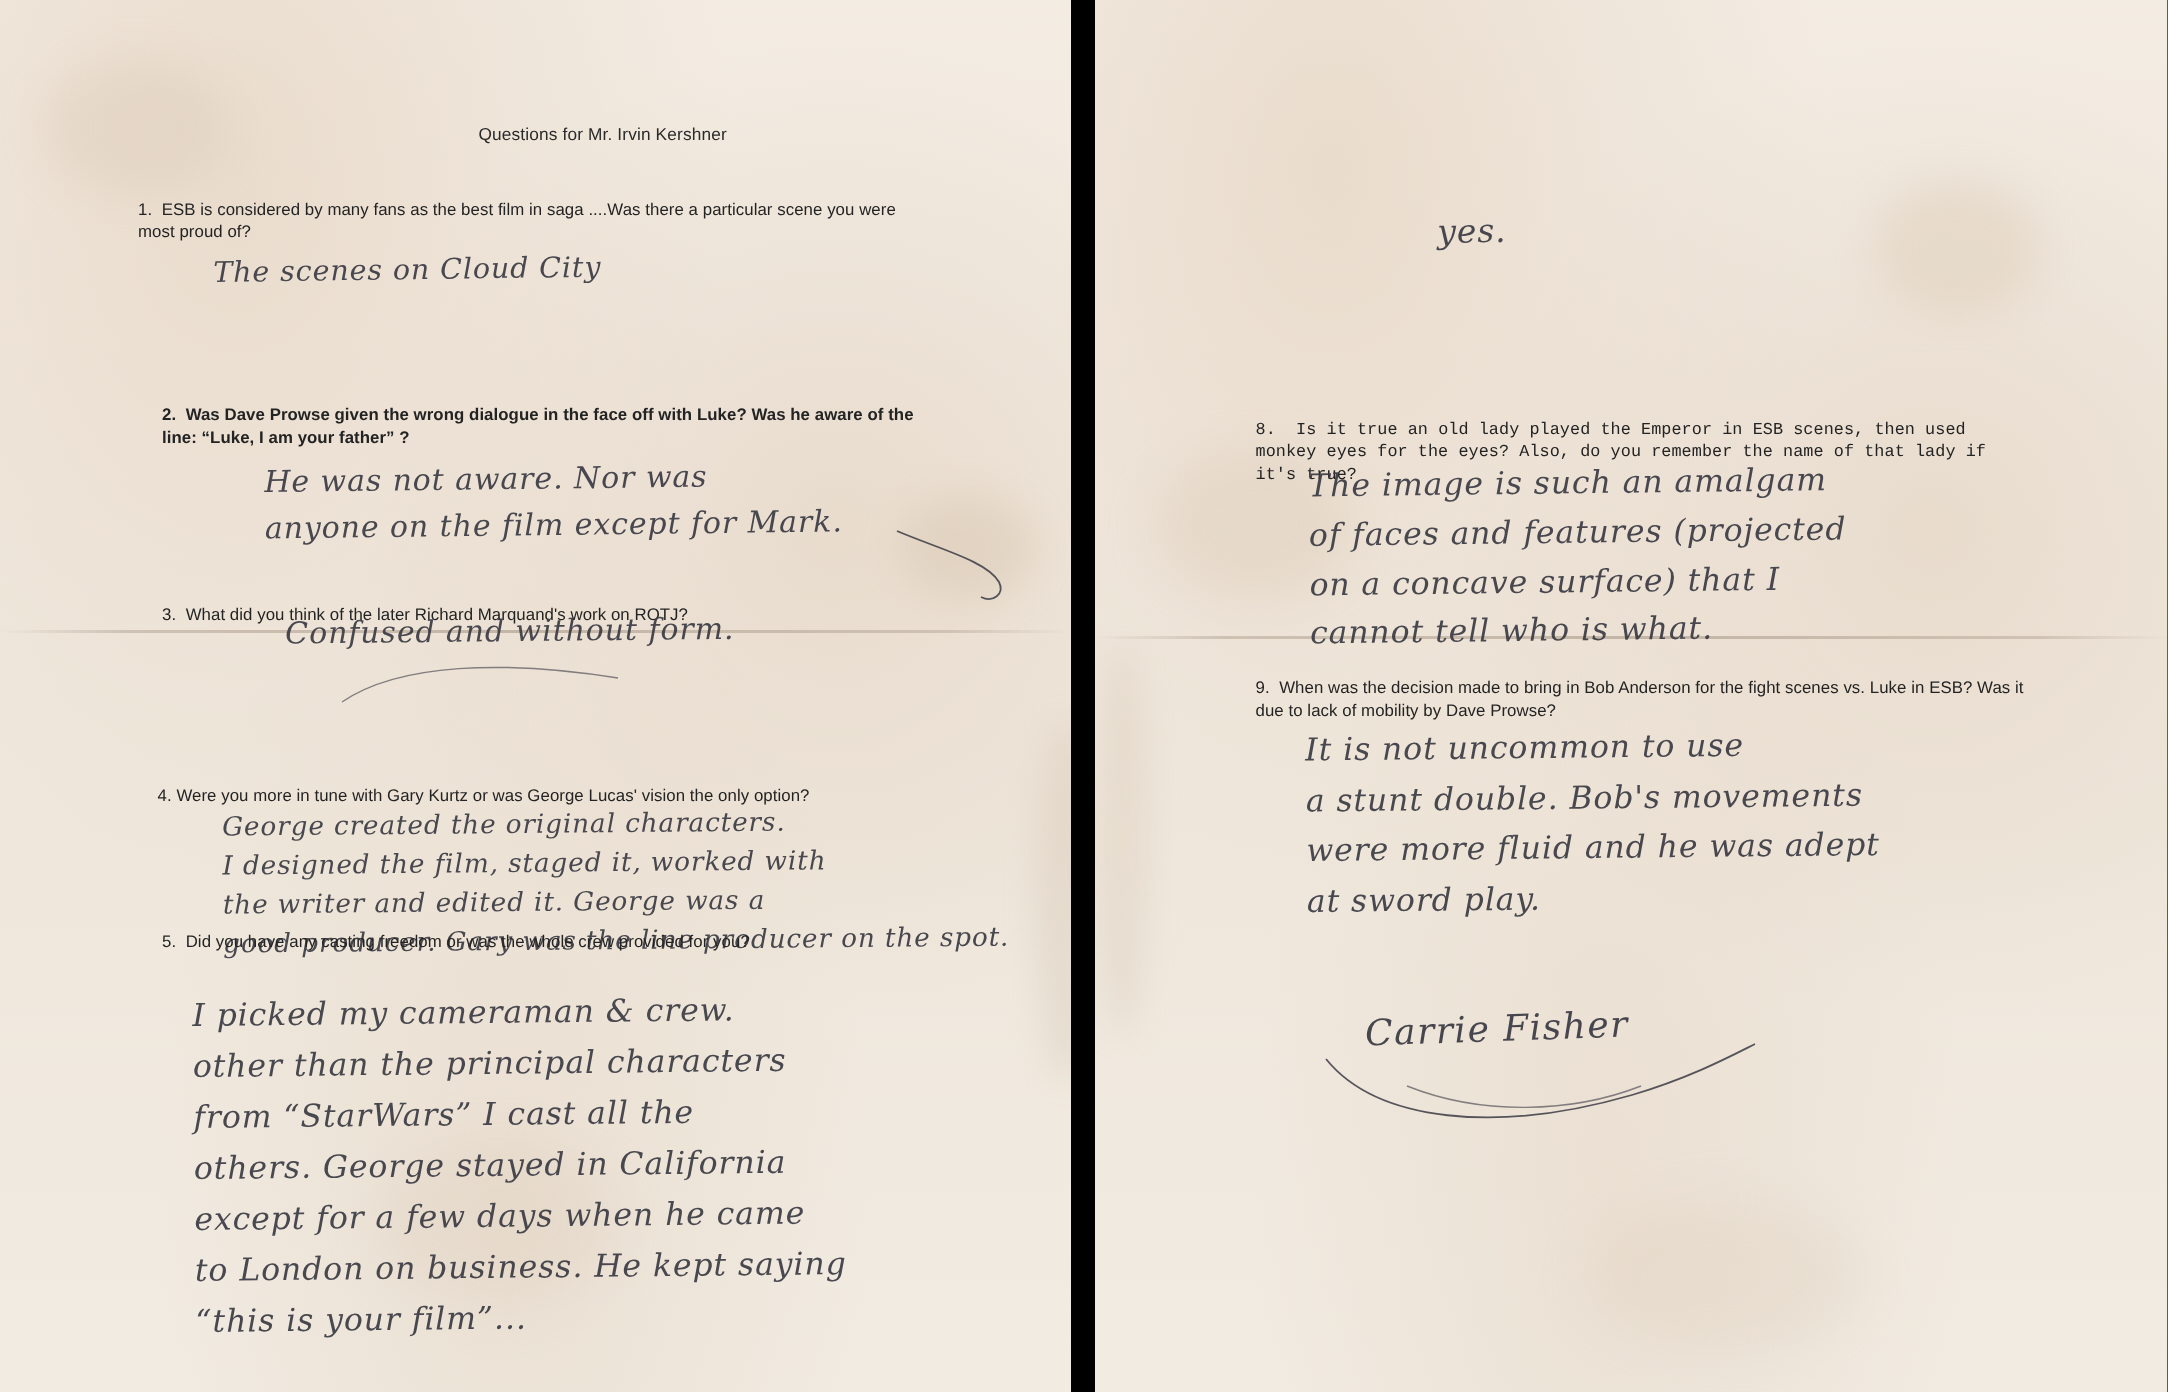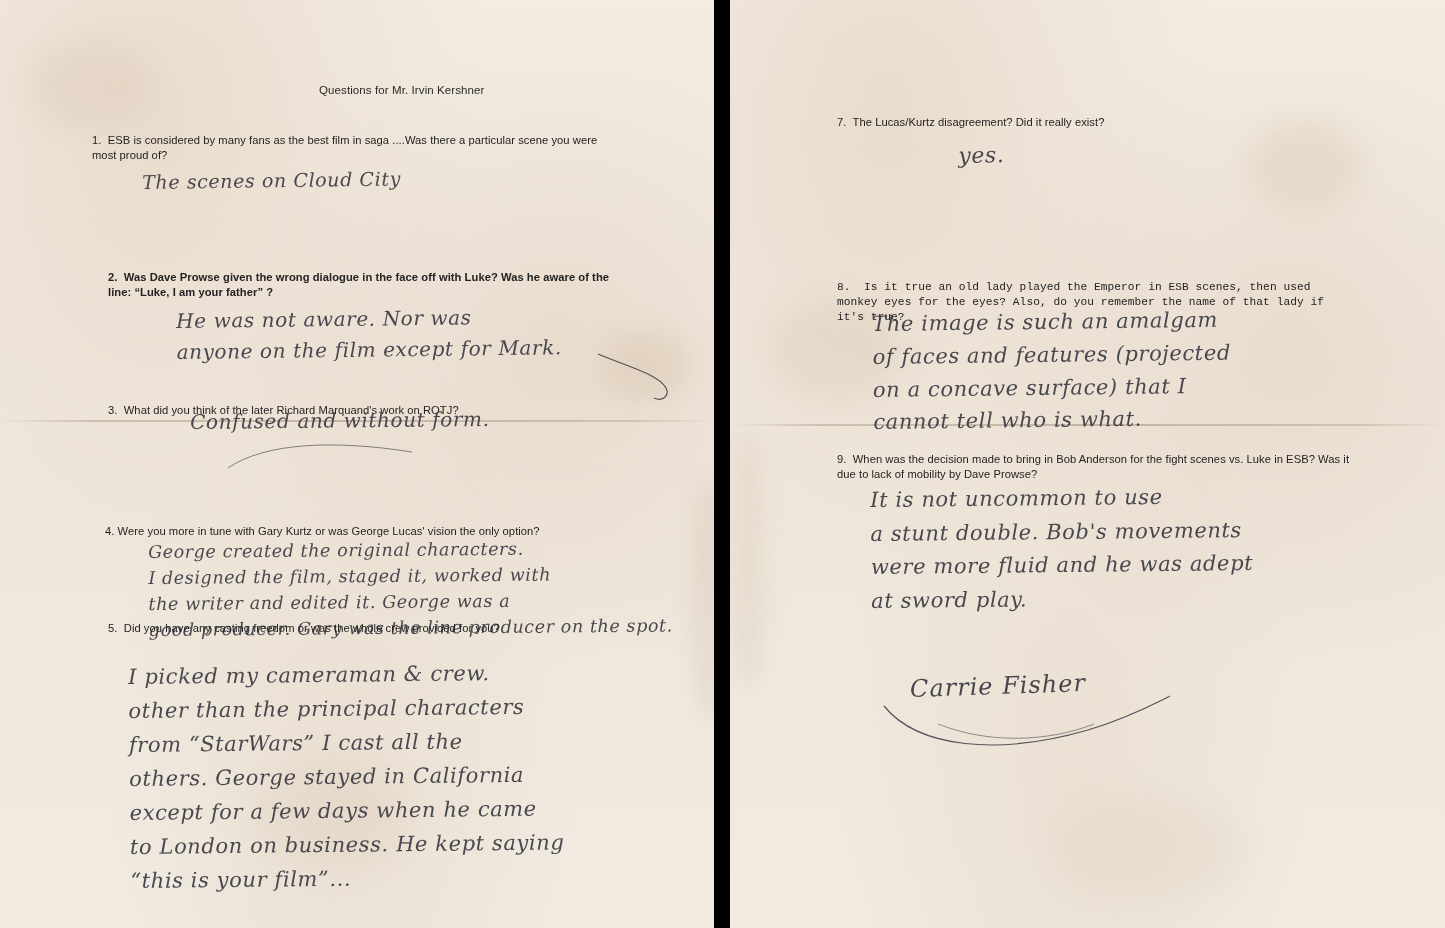--- a/index.html
+++ b/index.html
@@ -163,24 +163,20 @@
   <div class="gutter"></div>
 
   <div class="page page-right">
 
     <div class="fold" style="top:424px;"></div>
     <div class="speck" style="left:40px;  top:300px; width:130px; height:100px; background:rgba(212,194,172,0.28); filter:blur(15px);"></div>
     <div class="speck" style="left:520px; top:120px; width:110px; height:90px;  background:rgba(208,188,164,0.26); filter:blur(13px);"></div>
     <div class="speck" style="left:330px; top:800px; width:180px; height:100px; background:rgba(216,200,180,0.24); filter:blur(16px);"></div>
     <div class="speck" style="left:0px;   top:430px; width:36px;  height:260px; background:rgba(198,178,154,0.20); filter:blur(10px);"></div>
 
-    <div class="q" style="left:107px; top:115px; width:470px;">
-      <span>7.</span>&nbsp;
-      <span>The Lucas/Kurtz disagreement?   Did it really exist?</span>
-    </div>
     <div class="hw" style="left:228px; top:140px; font-size:22px; transform:rotate(-1deg);">yes.</div>
 
     <div class="q" style="left:107px; top:280px; width:510px;font-family:Liberation Mono, monospace;">
       <span>8.</span>&nbsp;
       <span>Is it true an old lady played the Emperor in ESB scenes, then used monkey eyes for the eyes?  Also, do you remember the name of that lady if it's true?</span>
     </div>
     <div class="hw" style="left:142px; top:308px; font-size:21px; line-height:1.56; transform:rotate(-0.7deg);">The image is such an amalgam
 of faces and features (projected
 on a concave surface) that I
 cannot tell who is what.</div>

